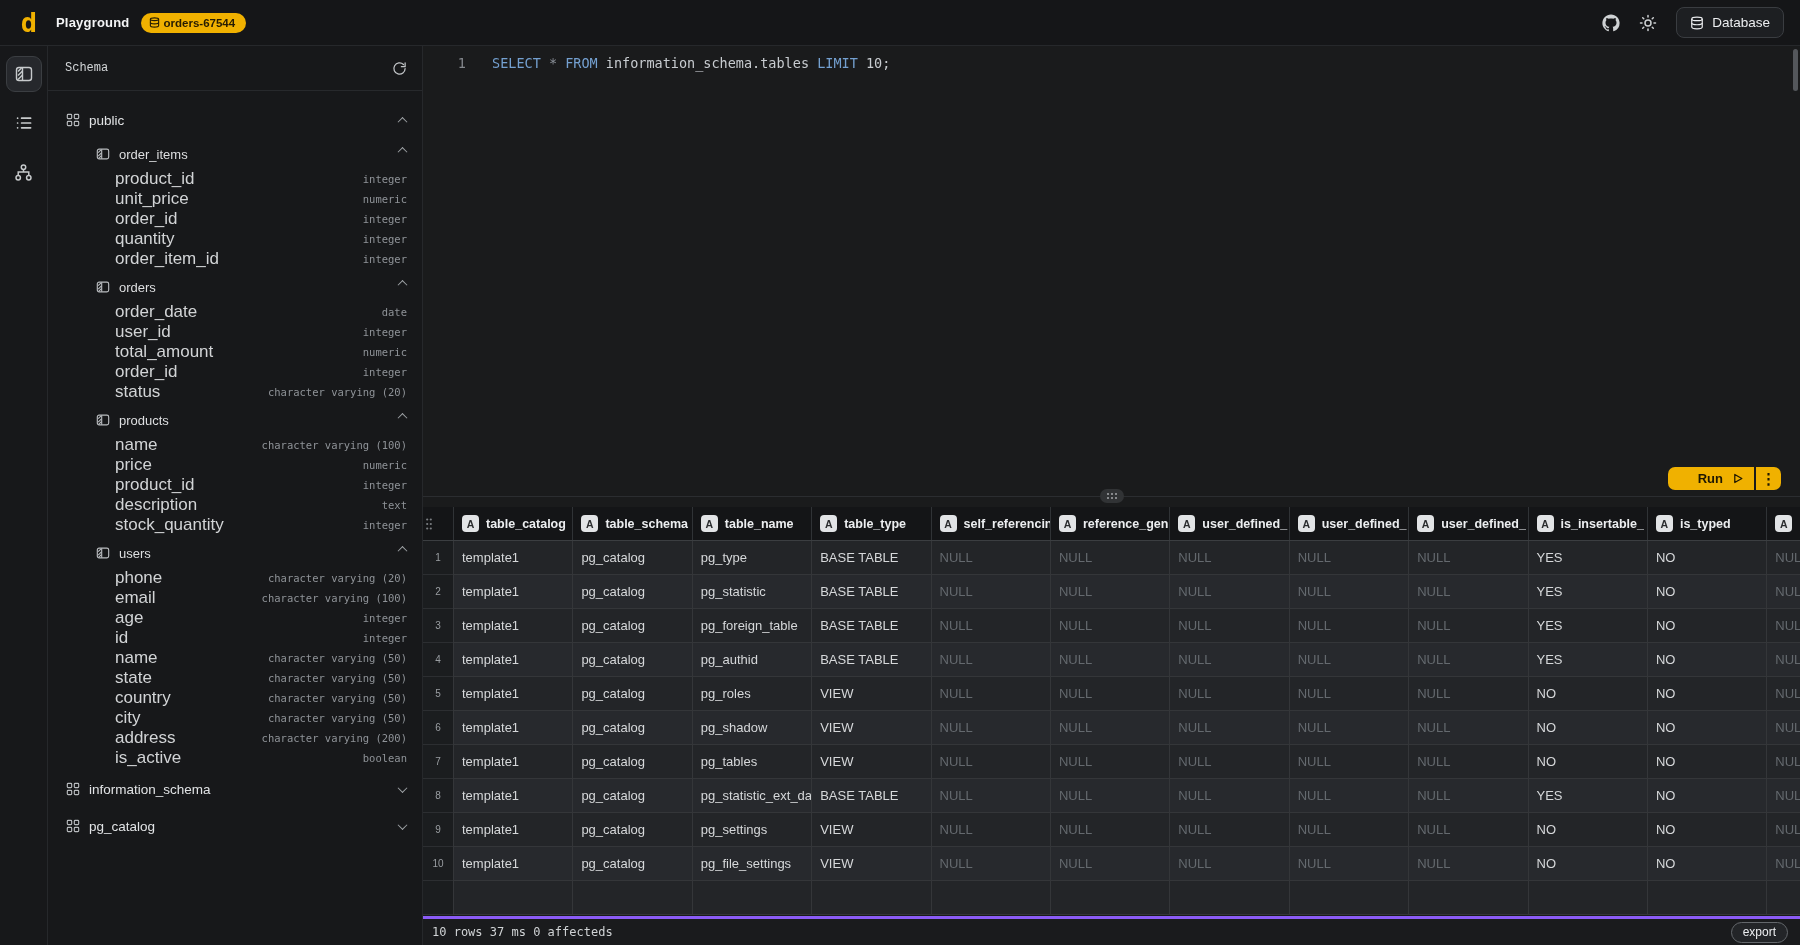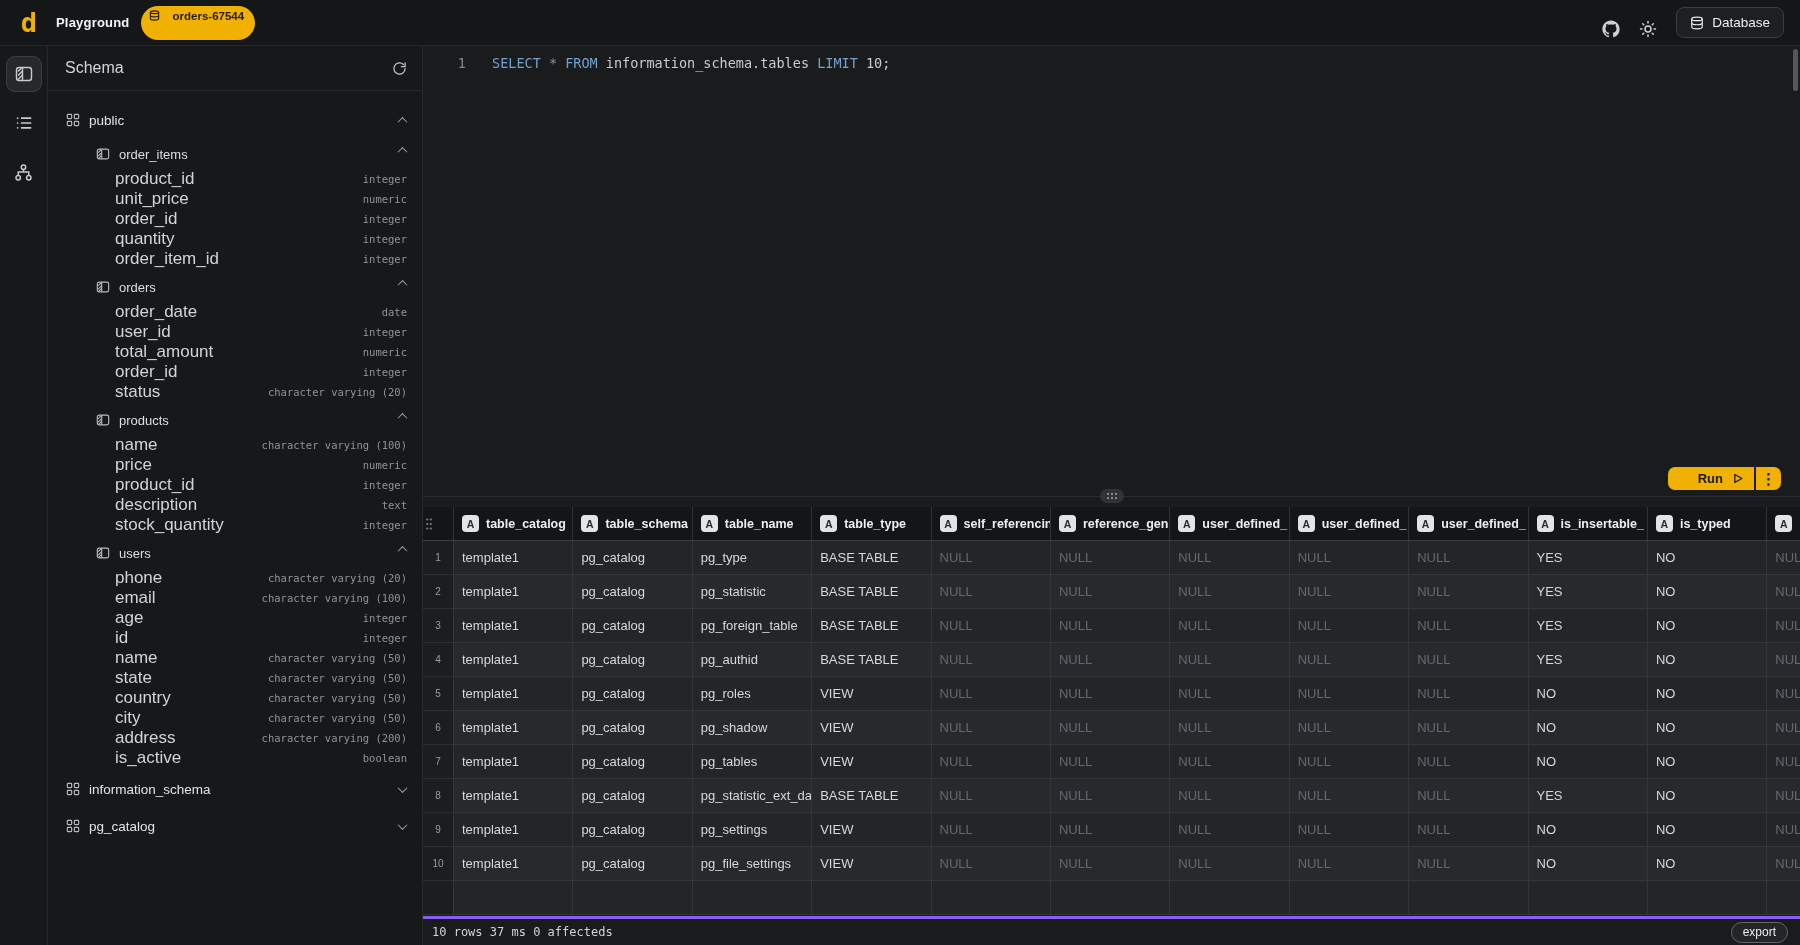--- a/index.html
+++ b/index.html
@@ -1,34 +1,34 @@
 <!DOCTYPE html>
 <html><head>
 <meta charset="utf-8">
 <style>
 *{margin:0;padding:0;box-sizing:border-box;}
 html,body{width:1800px;height:945px;overflow:hidden;background:#1a1b1d;font-family:"Liberation Sans",sans-serif;}
 
 .topbar{height:46px;background:#151618;border-bottom:1px solid #26282b;display:flex;align-items:center;padding:0 16px 0 13px;gap:11px;}
 .logo{color:#f0b100;font-weight:800;font-size:27px;line-height:1;font-family:"DejaVu Sans Mono",monospace;width:32px;text-align:center;}
 .title{color:#f4f5f6;font-size:13px;font-weight:600;letter-spacing:.2px;}
-.badge{background:#f0b100;color:#251c02;font-size:11.5px;font-weight:700;border-radius:999px;padding:4px 11px 18px 8px;display:flex;align-items:center;gap:13px;cursor:pointer;}
+.badge{background:#f0b100;color:#251c02;font-size:11.5px;font-weight:700;border-radius:999px;padding:4px 11px 4px 8px;display:flex;align-items:center;gap:4px;cursor:pointer;}
 .badge svg{display:block;}
-.topbar-right{margin-left:auto;display:flex;align-items:flex-end;gap:19px;}
+.topbar-right{margin-left:auto;display:flex;align-items:center;gap:19px;}
 .icon-btn{background:none;border:none;cursor:pointer;display:flex;color:#ced1d3;padding:0;}
 .db-btn{display:flex;align-items:center;gap:8px;background:#1d1f22;border:1px solid #3a3d41;border-radius:8px;color:#eceef0;font-size:13.5px;padding:7px 13px;cursor:pointer;font-family:inherit;}
 
 .app{display:flex;height:899px;}
 .rail{width:48px;background:#17181a;border-right:1px solid #26282b;display:flex;flex-direction:column;align-items:center;padding-top:10px;gap:13px;flex:none;}
 .rail-item{width:36px;height:36px;display:flex;align-items:center;justify-content:center;border-radius:9px;color:#c7cacc;cursor:pointer;}
 .rail-item.active{background:#26282c;border:1px solid #3b3e42;}
 
 .sidebar{width:375px;background:#17181a;border-right:1px solid #26282b;display:flex;flex-direction:column;flex:none;overflow:hidden;}
 .sidebar-head{height:45px;flex:none;display:flex;align-items:center;justify-content:space-between;padding:0 15px 0 17px;border-bottom:1px solid #27292c;}
-.sidebar-title{color:#d3d6d8;font-size:16px;}
+.sidebar-title{color:#d3d6d8;font-size:12px;font-family:Liberation Mono, monospace;}
 .refresh{background:none;border:none;color:#c2c5c8;cursor:pointer;display:flex;}
 .tree{padding-top:8px;overflow:hidden;}
 .s-row{height:32px;margin-top:5px;display:flex;align-items:center;gap:9px;padding-left:18px;color:#e1e3e5;font-size:13.5px;cursor:pointer;}
 .t-row{height:22px;margin-top:11px;display:flex;align-items:flex-start;gap:9px;padding-left:48px;color:#dedfe1;font-size:13px;cursor:pointer;}
 .c-row{height:20px;display:flex;align-items:center;padding-left:67px;padding-right:15px;cursor:pointer;}
 .c-name{color:#d2d4d6;font-size:17px;}
 .c-type{margin-left:auto;color:#8f9398;font-size:10.5px;font-family:"DejaVu Sans Mono",monospace;}
 .tree-ico{display:flex;color:#b9bcbf;flex:none;}
 .chev{width:7px;height:7px;border-right:1.6px solid #9ea2a6;border-bottom:1.6px solid #9ea2a6;margin-left:auto;margin-right:16px;flex:none;}
 .chev.up{transform:rotate(-135deg) translate(-1px,-1px);}

